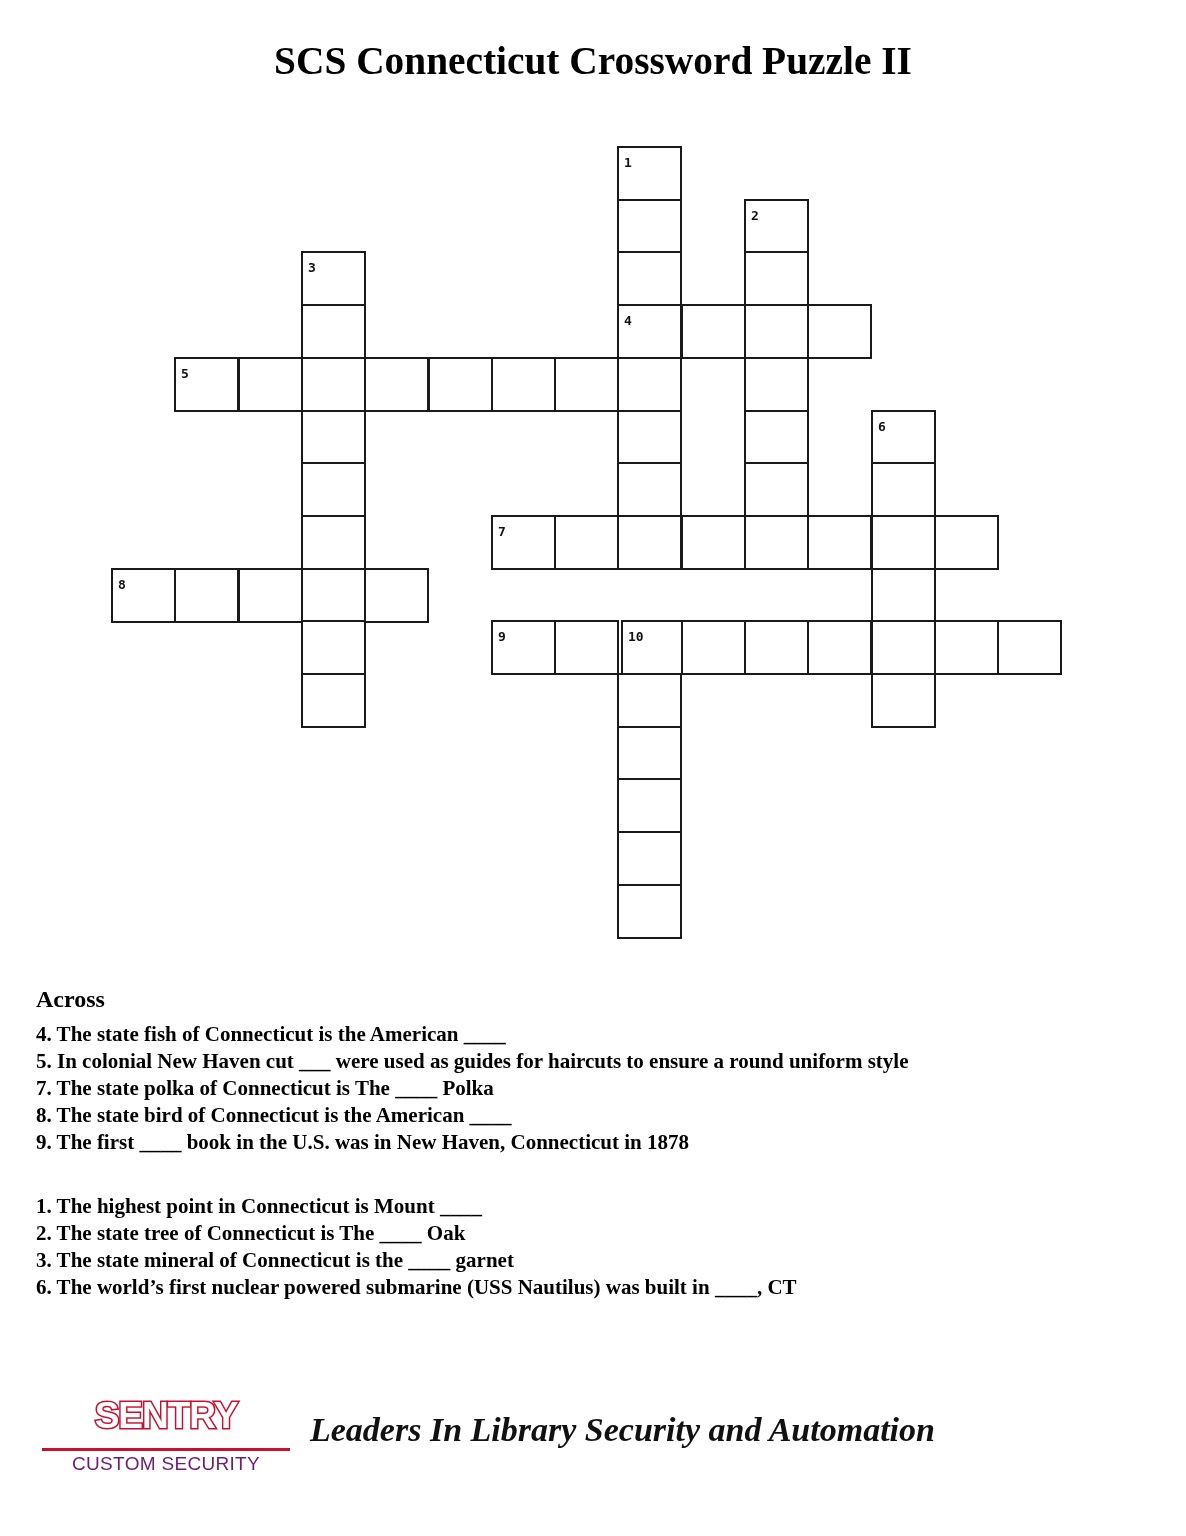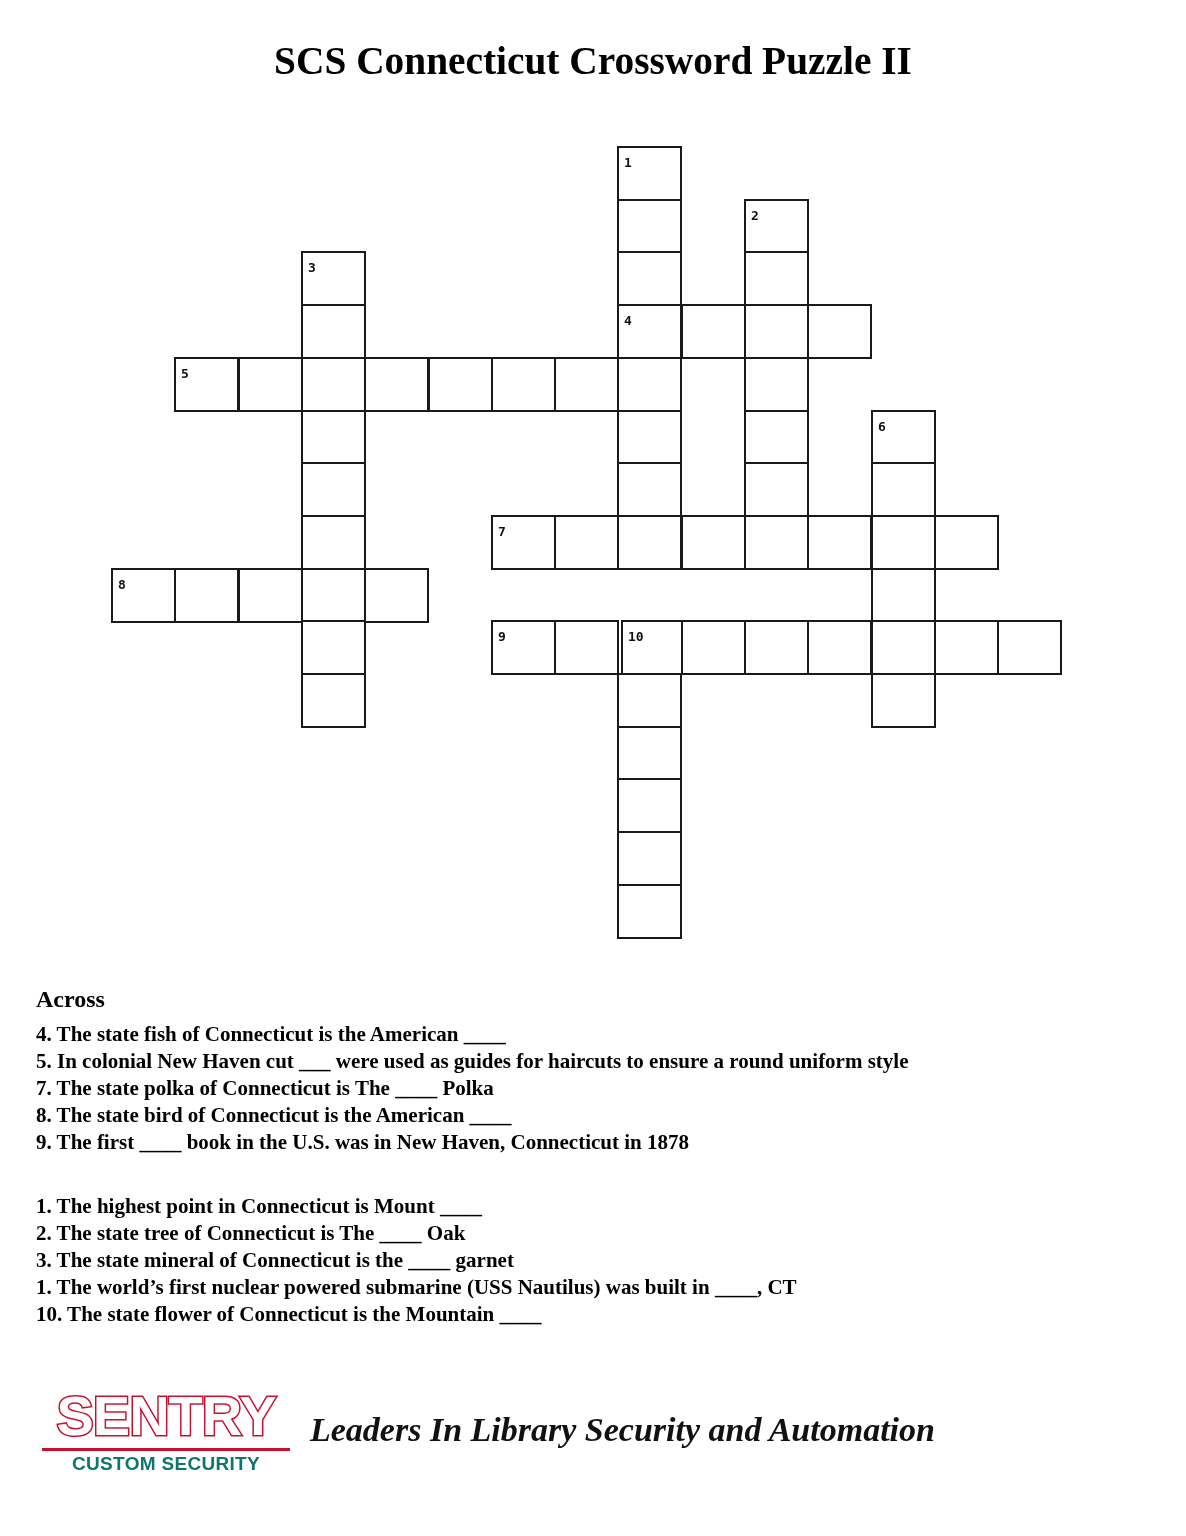--- a/index.html
+++ b/index.html
@@ -31,32 +31,32 @@
       font-size: 21px; font-weight: bold; line-height: 27px; white-space: nowrap;
     }
     #across { top: 985px; }
     #down { top: 1185px; }
     .logo {
       position: absolute; left: 40px; top: 1392px; width: 252px; height: 86px;
     }
     .logo .brand {
       position: absolute; left: 0; top: -6px; width: 252px; text-align: center;
       font-family: "Liberation Sans", sans-serif; font-weight: bold;
-      font-size: 56px; letter-spacing: -1px; line-height: 60px;
+      font-size: 37px; letter-spacing: -1px; line-height: 60px;
       color: #ffffff; -webkit-text-stroke: 3px #c8102e;
       paint-order: stroke fill;
     }
     .logo .rule {
       position: absolute; left: 2px; top: 56px; width: 248px; height: 3px;
       background: #c8102e;
     }
     .logo .sub {
       position: absolute; left: 0; top: 60px; width: 252px; text-align: center;
-      font-family: "Liberation Sans", sans-serif; font-weight: bold;
-      font-size: 19px; line-height: 24px; color: #0f766e; letter-spacing: 0.3px;
+      font-family: "Liberation Sans", sans-serif; font-weight: normal;
+      font-size: 19px; line-height: 24px; color: #701a75; letter-spacing: 0.3px;
     }
     .tagline {
       position: absolute; left: 310px; top: 1412px;
       font-family: "Liberation Serif", serif; font-style: italic; font-weight: bold;
       font-size: 34px; line-height: 36px; color: #111;
     }
   </style>
 </head>
 <body>
 
@@ -154,22 +154,21 @@
     <li>8. The state bird of Connecticut is the American ____</li>
     <li>9. The first ____ book in the U.S. was in New Haven, Connecticut in 1878</li>
   </ul>
 </div>
 
 <div class="clues" id="down">
   <ul>
     <li>1. The highest point in Connecticut is Mount ____</li>
     <li>2. The state tree of Connecticut is The ____ Oak</li>
     <li>3. The state mineral of Connecticut is the ____ garnet</li>
-    <li>1. The world’s first nuclear powered submarine (USS Nautilus) was built in ____, CT</li>
-    <li>10. The state flower of Connecticut is the Mountain ____</li>
+    <li>6. The world’s first nuclear powered submarine (USS Nautilus) was built in ____, CT</li>
   </ul>
 </div>
 
 <div class="logo">
   <div class="brand">SENTRY</div>
   <div class="rule"></div>
   <div class="sub">CUSTOM SECURITY</div>
 </div>
 
 <div class="tagline">Leaders In Library Security and Automation</div>

